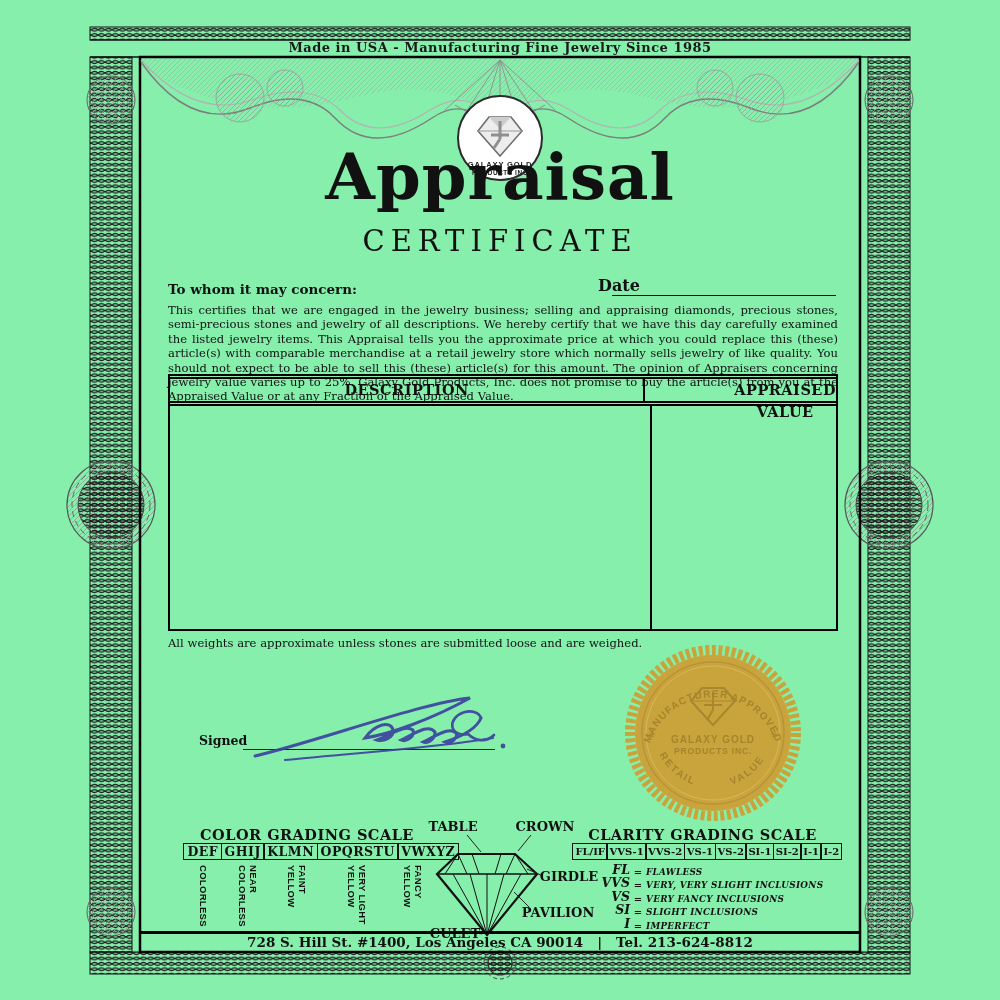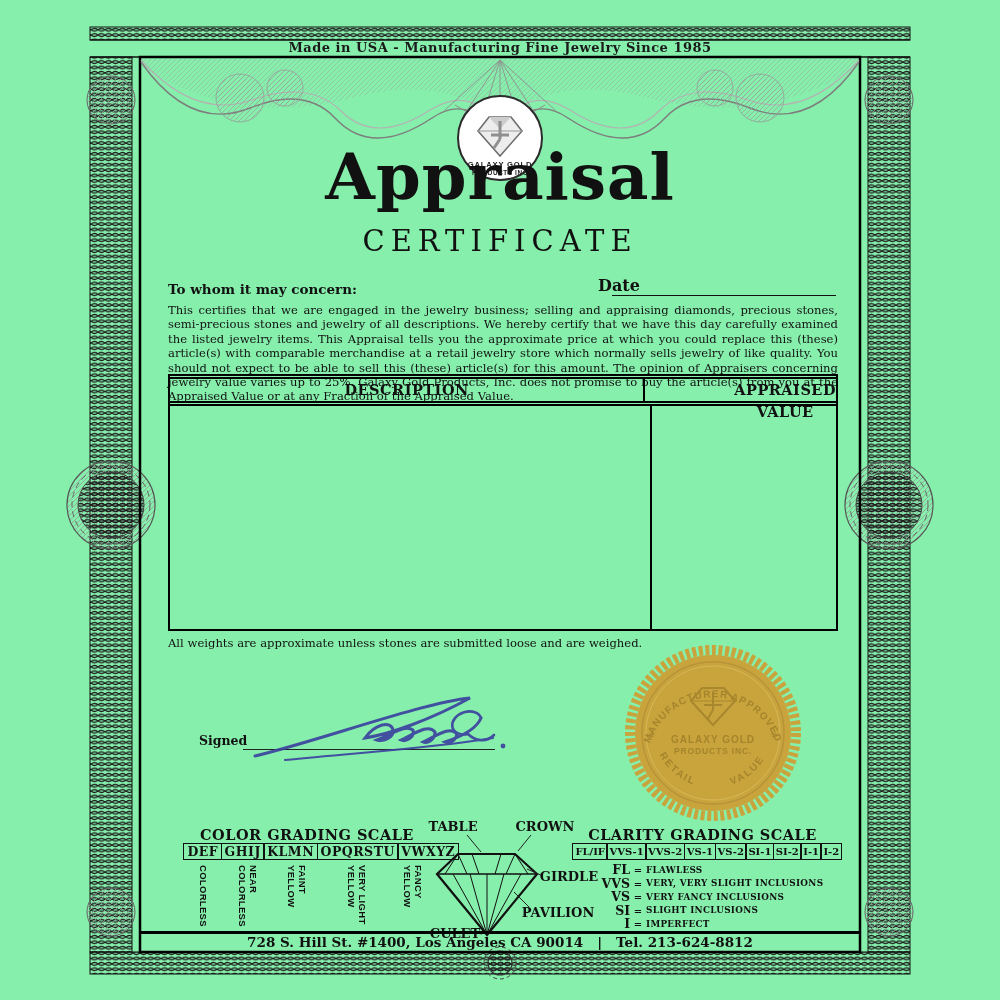--- a/index.html
+++ b/index.html
@@ -40,21 +40,21 @@
   #color-title{left:178px;top:826px;width:258px;text-align:center;font-size:14.5px;font-weight:bold;letter-spacing:.5px;}
   #color-cells{left:185px;top:843px;display:flex;}
   .cell{border:1.6px solid #111;padding:0 3px;font-size:12.5px;font-weight:bold;line-height:15px;margin-left:-1.6px;letter-spacing:.5px;}
   .vlab{position:absolute;font-family:"Liberation Sans","DejaVu Sans",sans-serif;
     font-size:9.5px;font-weight:bold;line-height:11px;transform:rotate(90deg);transform-origin:0 0;letter-spacing:.3px;}
   
   #clarity-title{left:565px;top:826px;width:275px;text-align:center;font-size:14.5px;font-weight:bold;letter-spacing:.5px;}
   #clarity-cells{left:574px;top:843px;display:flex;}
   .cell.sm{font-size:10px;padding:0 2px;letter-spacing:0;}
   #clarity-legend{left:586px;top:863px;width:268px;}
-  .leg-row{display:flex;height:13.5px;align-items:center;}
+  .leg-row{display:flex;height:13.5px;align-items:flex-end;font-style:italic;}
   .leg-abbr{width:44px;text-align:right;font-size:12.5px;font-weight:bold;}
   .leg-eq{width:16px;text-align:center;font-size:10px;font-weight:bold;}
   .leg-def{font-size:8.8px;font-weight:bold;letter-spacing:.3px;}
   svg{display:block;}
 </style>
 </head>
 <body>
 
 <div id="page">
 

